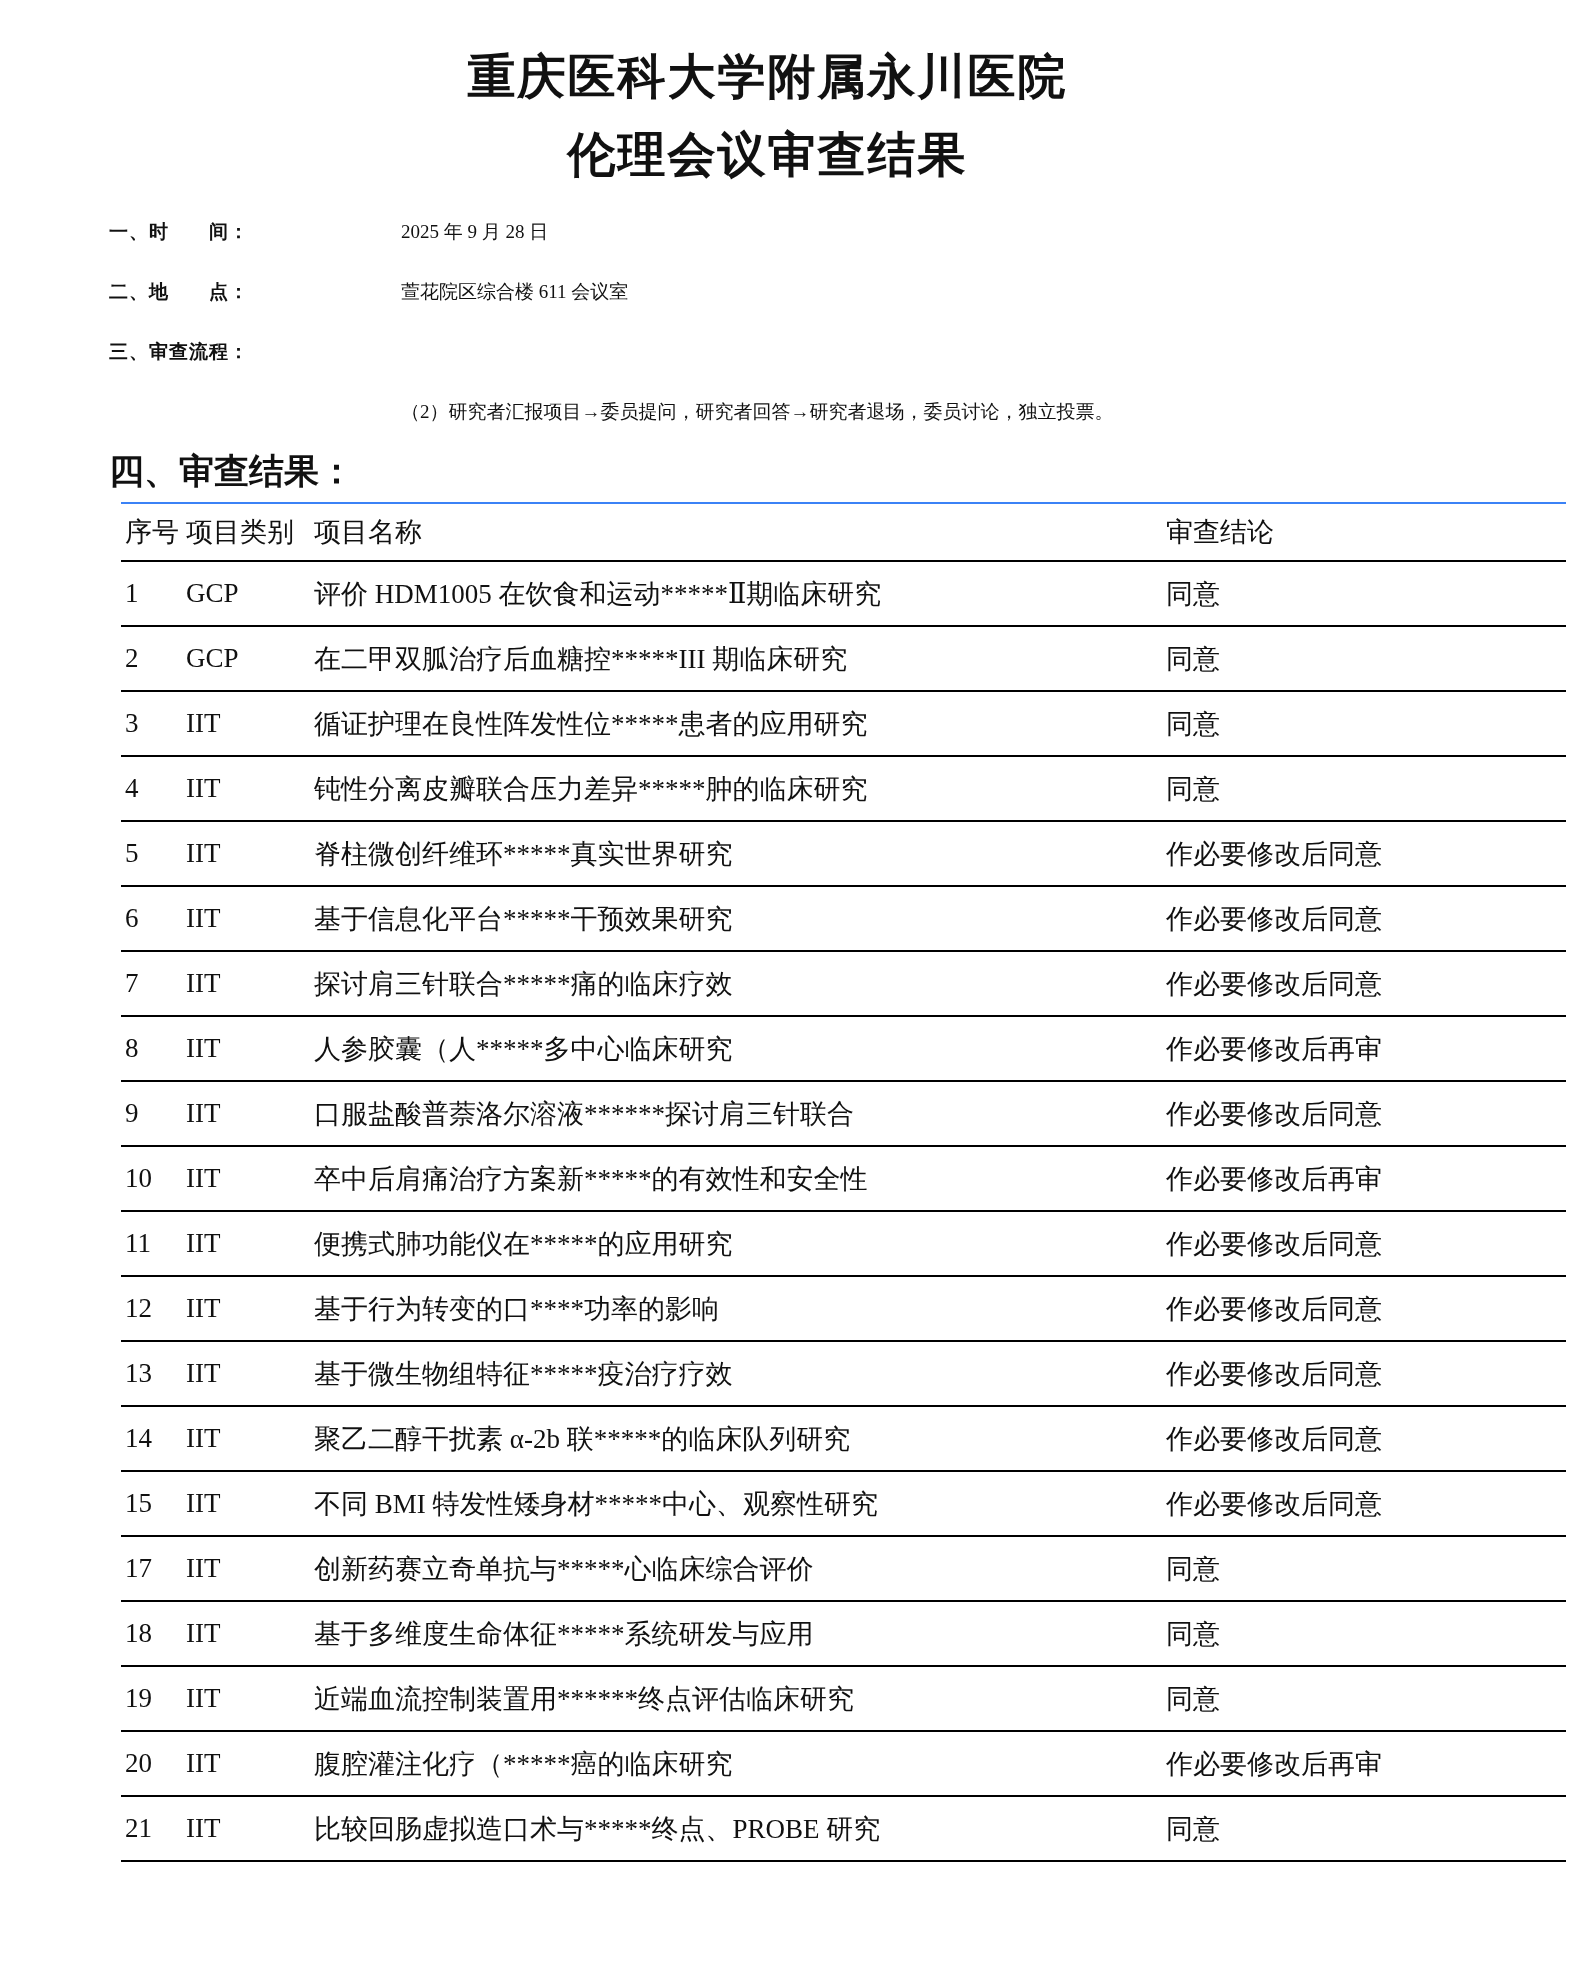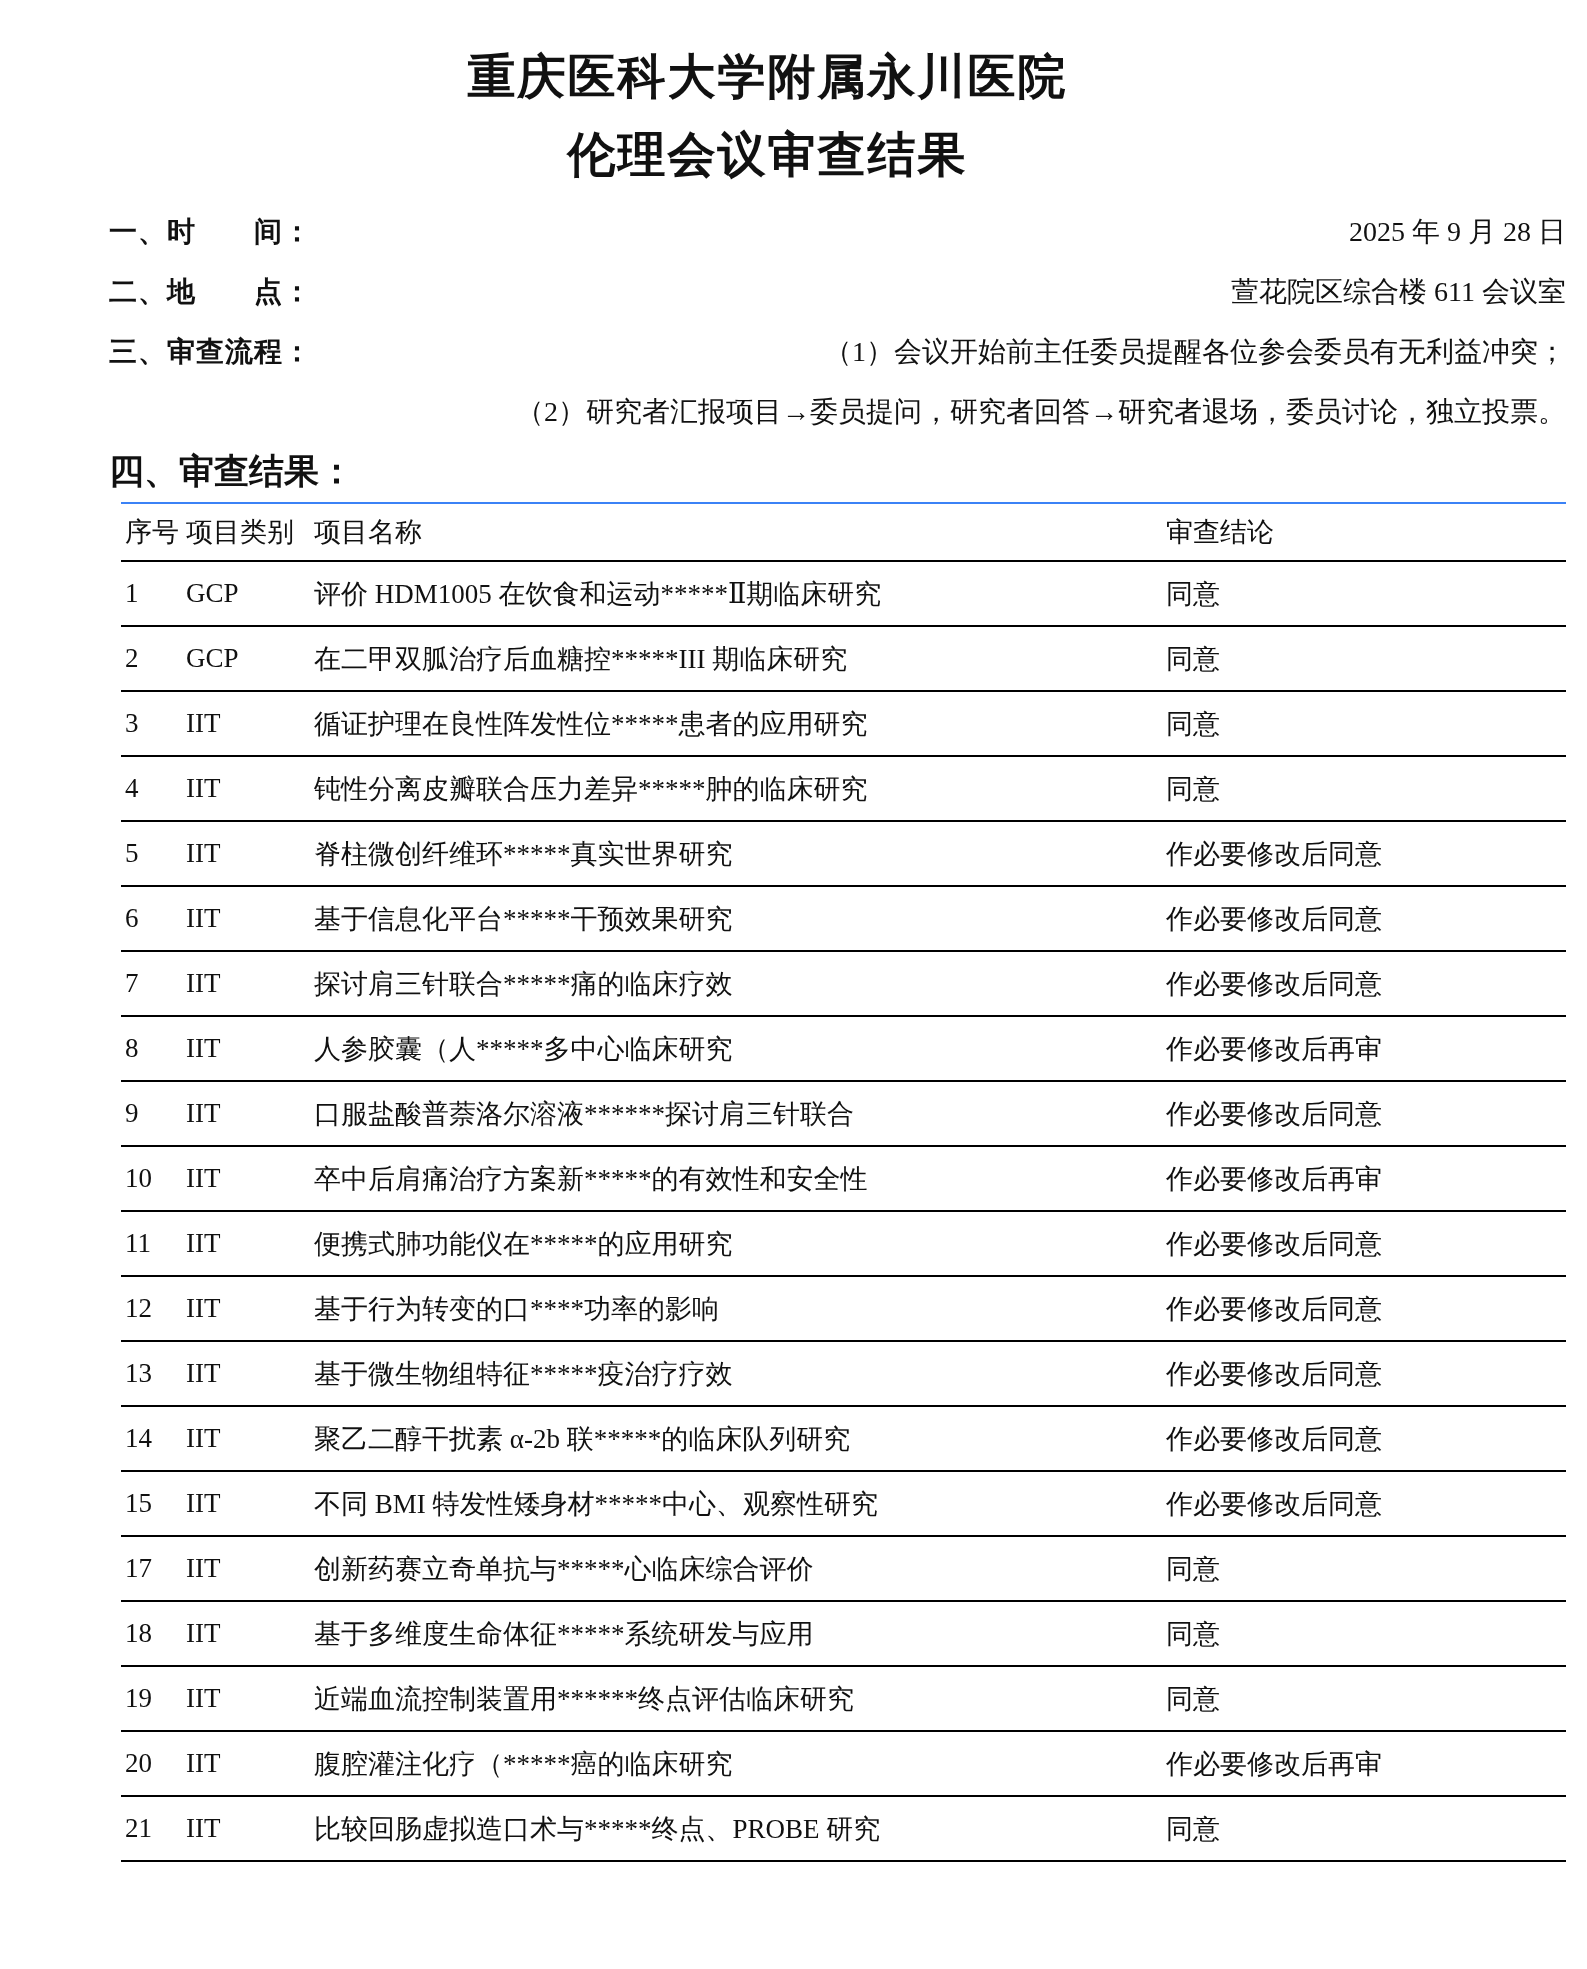--- a/index.html
+++ b/index.html
@@ -20,25 +20,24 @@
     text-align:center;
     font-weight:bold;
     font-size:48px;
     line-height:78px;
     letter-spacing:2px;
     white-space:nowrap;
   }
   .meta { margin-top:23px; }
   .meta-line {
     display:flex;
-    font-size:28px;
+    font-size:19px;
     line-height:30px;
     margin-bottom:30px;
     white-space:nowrap;
-    justify-content:space-between;
   }
   .meta-label {
     flex:0 0 292px;
     font-weight:bold;
     letter-spacing:1px;
   }
   .meta-value { font-weight:normal; }
   .results-label {
     font-size:35px;
     line-height:30px;
@@ -86,21 +85,20 @@
     <div class="meta-line">
       <span class="meta-label">一、时　　间：</span>
       <span class="meta-value">2025 年 9 月 28 日</span>
     </div>
     <div class="meta-line">
       <span class="meta-label">二、地　　点：</span>
       <span class="meta-value">萱花院区综合楼 611 会议室</span>
     </div>
     <div class="meta-line">
       <span class="meta-label">三、审查流程：</span>
-      <span class="meta-value">（1）会议开始前主任委员提醒各位参会委员有无利益冲突；</span>
     </div>
     <div class="meta-line">
       <span class="meta-label"></span>
       <span class="meta-value">（2）研究者汇报项目→委员提问，研究者回答→研究者退场，委员讨论，独立投票。</span>
     </div>
     <div class="results-label">四、审查结果：</div>
   </div>
 
   <table class="review">
     <colgroup>

